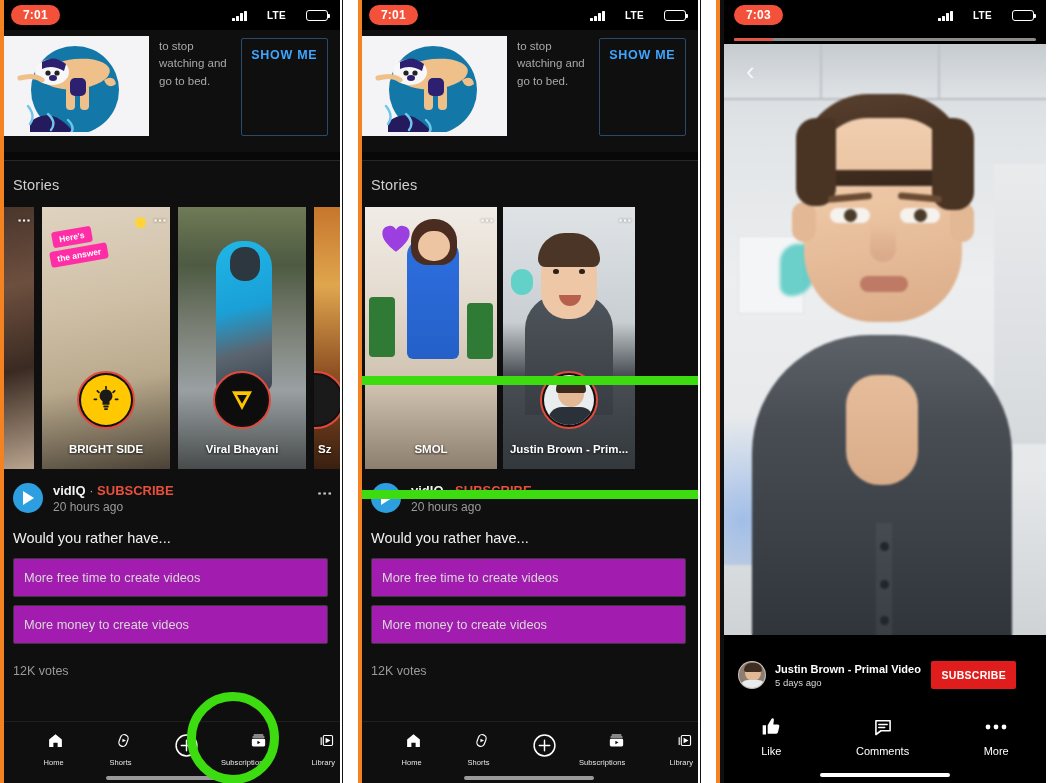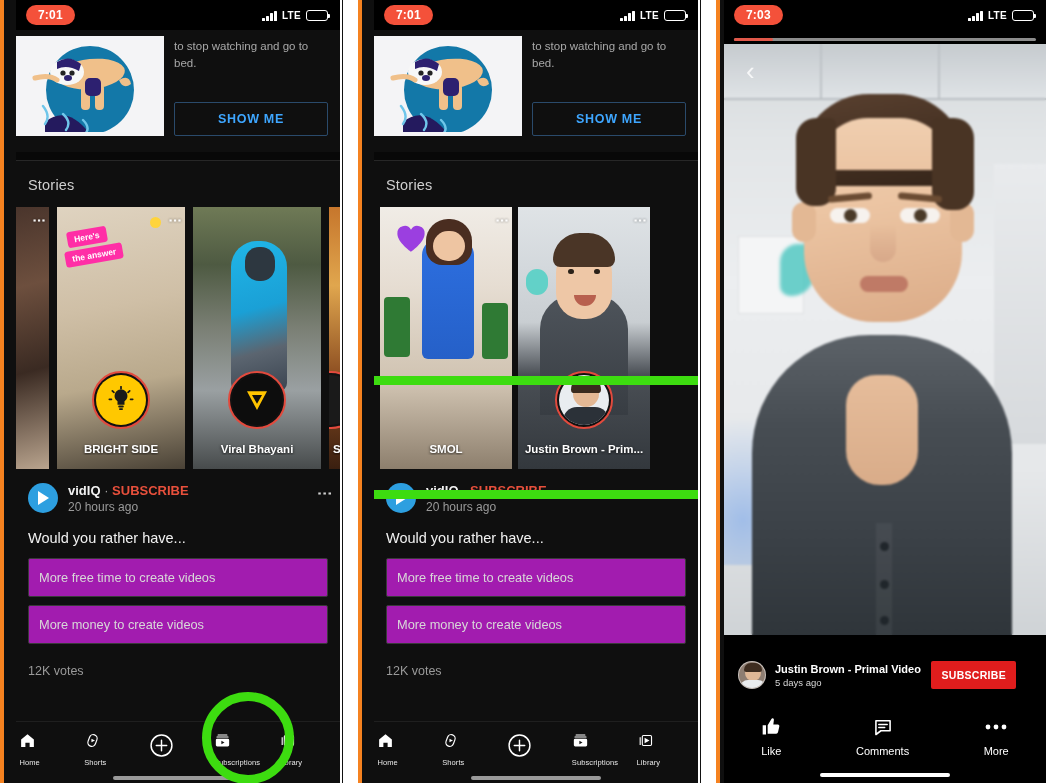--- a/index.html
+++ b/index.html
@@ -17,48 +17,48 @@
     position: absolute; left: 0; top: 0; bottom: 0; width: 4px; z-index: 40;
   }
   .panel.p1 { width: 340px; }
   .panel.p2 { width: 340px; }
   .panel.p3 { width: 330px; }
   .gap { width: 18px; flex: none; background: #ffffff; position: relative; }
   .gap::after { content:""; position:absolute; left:2px; top:0; bottom:0; width:1px; background:#111; }
   .p3edge { width: 8px; }
 
   .screen { position: absolute; inset: 0; background: #0f0f0f; overflow: hidden; }
-  .p1 .screen, .p2 .screen { left: 16px; }
+  .p1 .screen, .p2 .screen { left: 1px; }
   .p3 .screen { left: 8px; }
 
   
   .statusbar {
     position: relative; height: 30px; background: #000;
     display: flex; align-items: center; justify-content: space-between;
     padding: 0 12px 0 10px; z-index: 20;
   }
   .timepill {
     background: #f4513a; color: #fff; font-size: 12px; font-weight: 700;
     padding: 3px 12px; border-radius: 11px; letter-spacing: .2px;
   }
-  .statusright { display: flex; align-items: center; gap: 5px; }
+  .statusright { display: flex; align-items: center; gap: 20px; }
   .bars { display: flex; align-items: flex-end; gap: 1.5px; height: 11px; }
   .bars i { display:block; width: 2.5px; background: #fff; border-radius: .5px; }
   .bars i:nth-child(1){height:3px} .bars i:nth-child(2){height:5px}
   .bars i:nth-child(3){height:7.5px} .bars i:nth-child(4){height:10px}
   .lte { color:#fff; font-size: 10px; font-weight: 700; letter-spacing:.3px; }
   .batt { position: relative; width: 22px; height: 11px; border: 1.3px solid #fff; border-radius: 3px; padding: 1.2px; }
   .batt::after { content:""; position:absolute; right:-3.4px; top:3px; width:2px; height:4px; background:#fff; border-radius:0 1px 1px 0;}
   .battfill { height:100%; background:#fff; border-radius:1px; }
 
   
   .reminder { display: flex; gap: 10px; padding: 6px 12px 16px 0; background:#0f0f0f; }
   .rthumb { width: 148px; height: 100px; background:#f4f4f6; flex:none; position: relative; overflow:hidden; }
   .sloth { position:absolute; left:50%; top:52%; transform:translate(-50%,-50%); }
-  .rbody { flex: 1; display:flex; flex-direction:column; justify-content:space-between; padding-top: 2px;}
+  .rbody { flex: 1; display:flex; justify-content:space-between; padding-top: 2px;}
   .rtext { color:#a8a8a8; font-size: 11.5px; line-height: 1.5; filter: blur(.35px); }
   .showme {
     border: 1px solid #2a4a6b; color:#3ea6ff; background: transparent;
     font-size: 12.5px; font-weight: 700; letter-spacing: .7px;
     padding: 9px 0; text-align:center; border-radius: 2px; width: 100%;
   }
   .divider { height: 8px; background:#000; opacity:.45; }
   .divider2 { height:1px; background:#272727; }
 
   
@@ -97,21 +97,21 @@
     color:#d8d8d8; font-size: 12.8px; margin-bottom: 8px; background:#a21caf;
   }
   .votes { color:#9a9a9a; font-size: 12.5px; margin-top: 20px; }
 
   
   .bottomnav {
     position:absolute; left:0; right:0; bottom:0; height: 62px;
     background:#0f0f0f; border-top:1px solid #1f1f1f;
     display:flex; align-items:center; justify-content:space-around; padding-bottom: 8px; z-index: 15;
   }
-  .navitem { display:flex; flex-direction:column; align-items:flex-start; gap:7px; width: 58px; position:relative; }
+  .navitem { display:flex; flex-direction:column; align-items:flex-end; gap:7px; width: 58px; position:relative; }
   .navlabel { color:#e6e6e6; font-size: 7.5px; letter-spacing:.1px; }
   .navicon { color:#fff; display:flex; align-items:center; justify-content:center; height:20px;}
   .homeindicator { position:absolute; bottom:3px; left:50%; transform:translateX(-50%); width:130px; height:4px; background:#9a9a9a; border-radius:3px; z-index:16;}
 
   
   .greencircle {
     position:absolute; border: 9px solid #3ddc10; border-radius: 50%;
     width: 92px; height: 92px; z-index: 30; pointer-events:none;
   }
   .greenline { position:absolute; height: 9px; background:#3ddc10; z-index: 30; left:0; right:0; }

